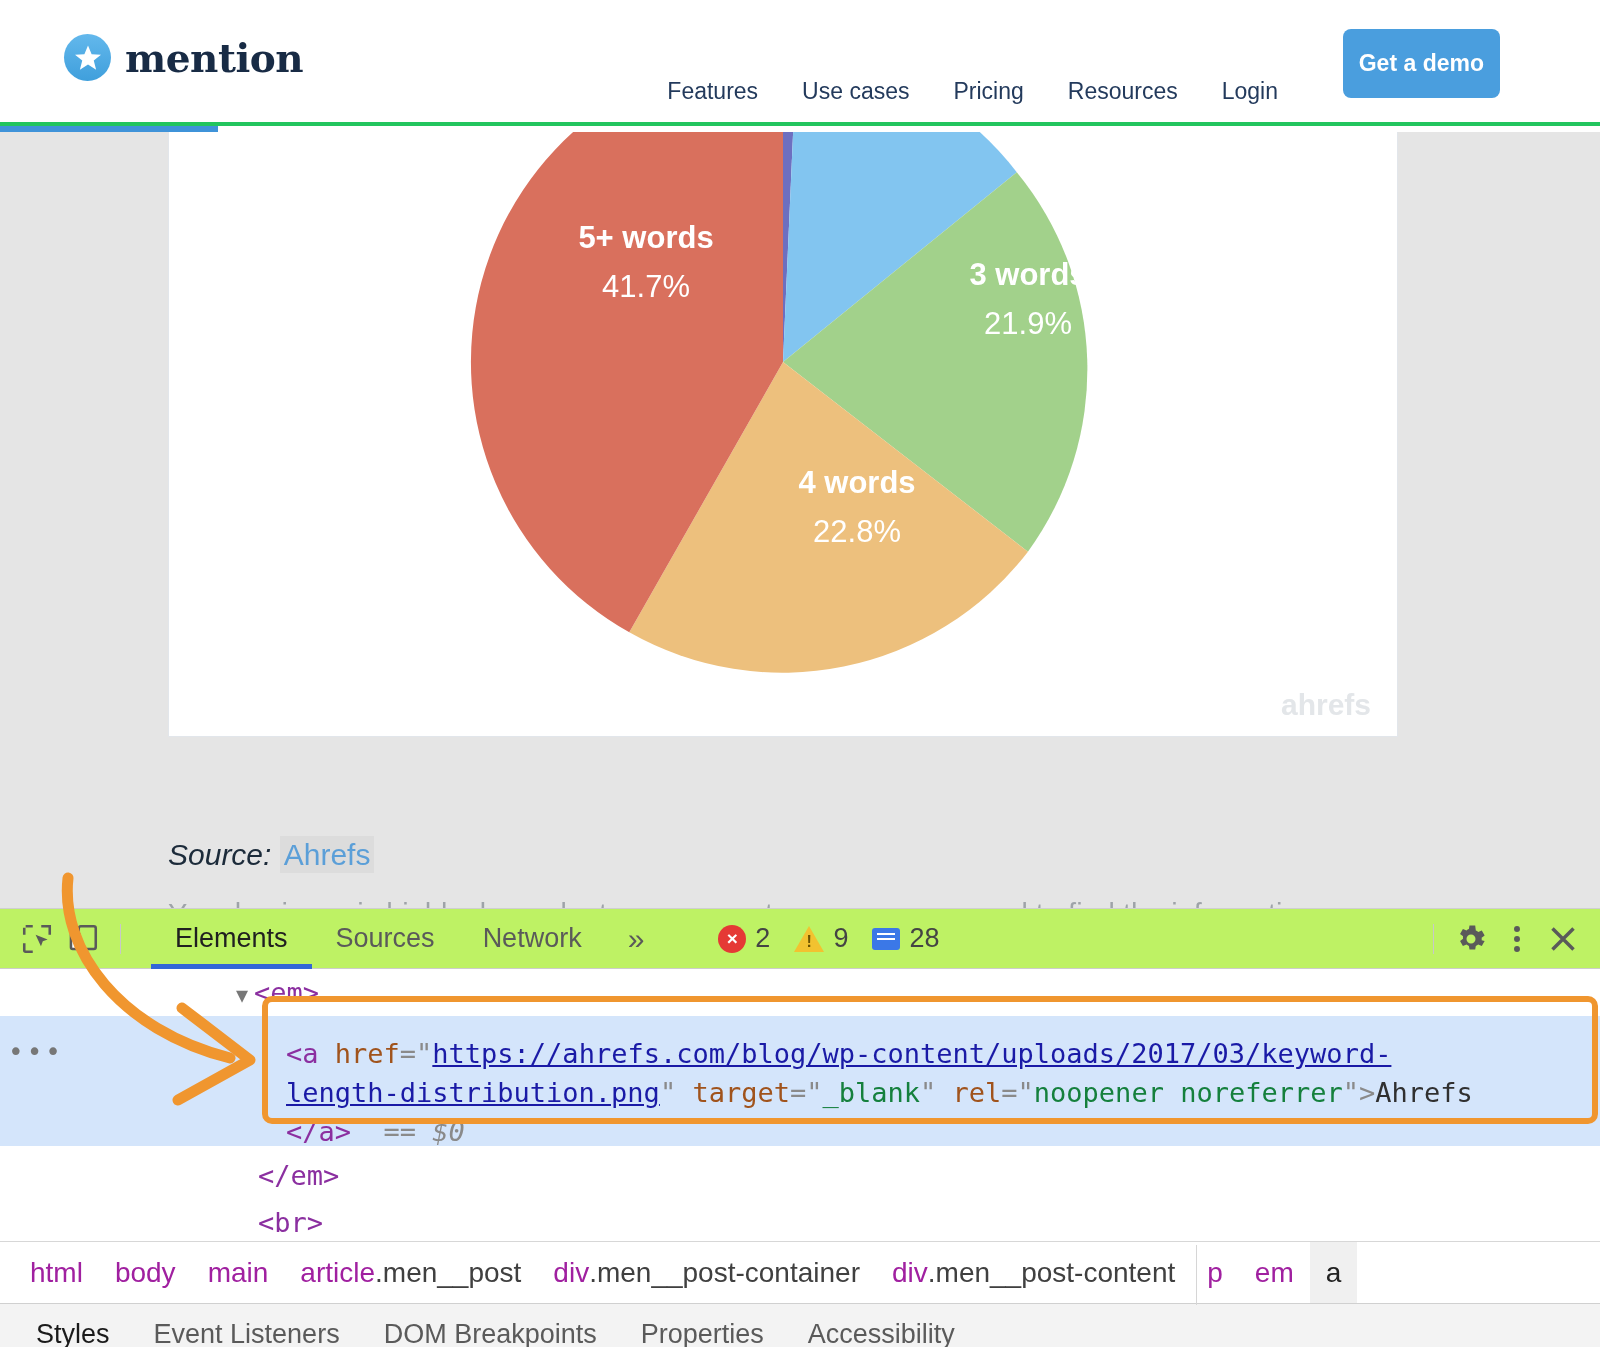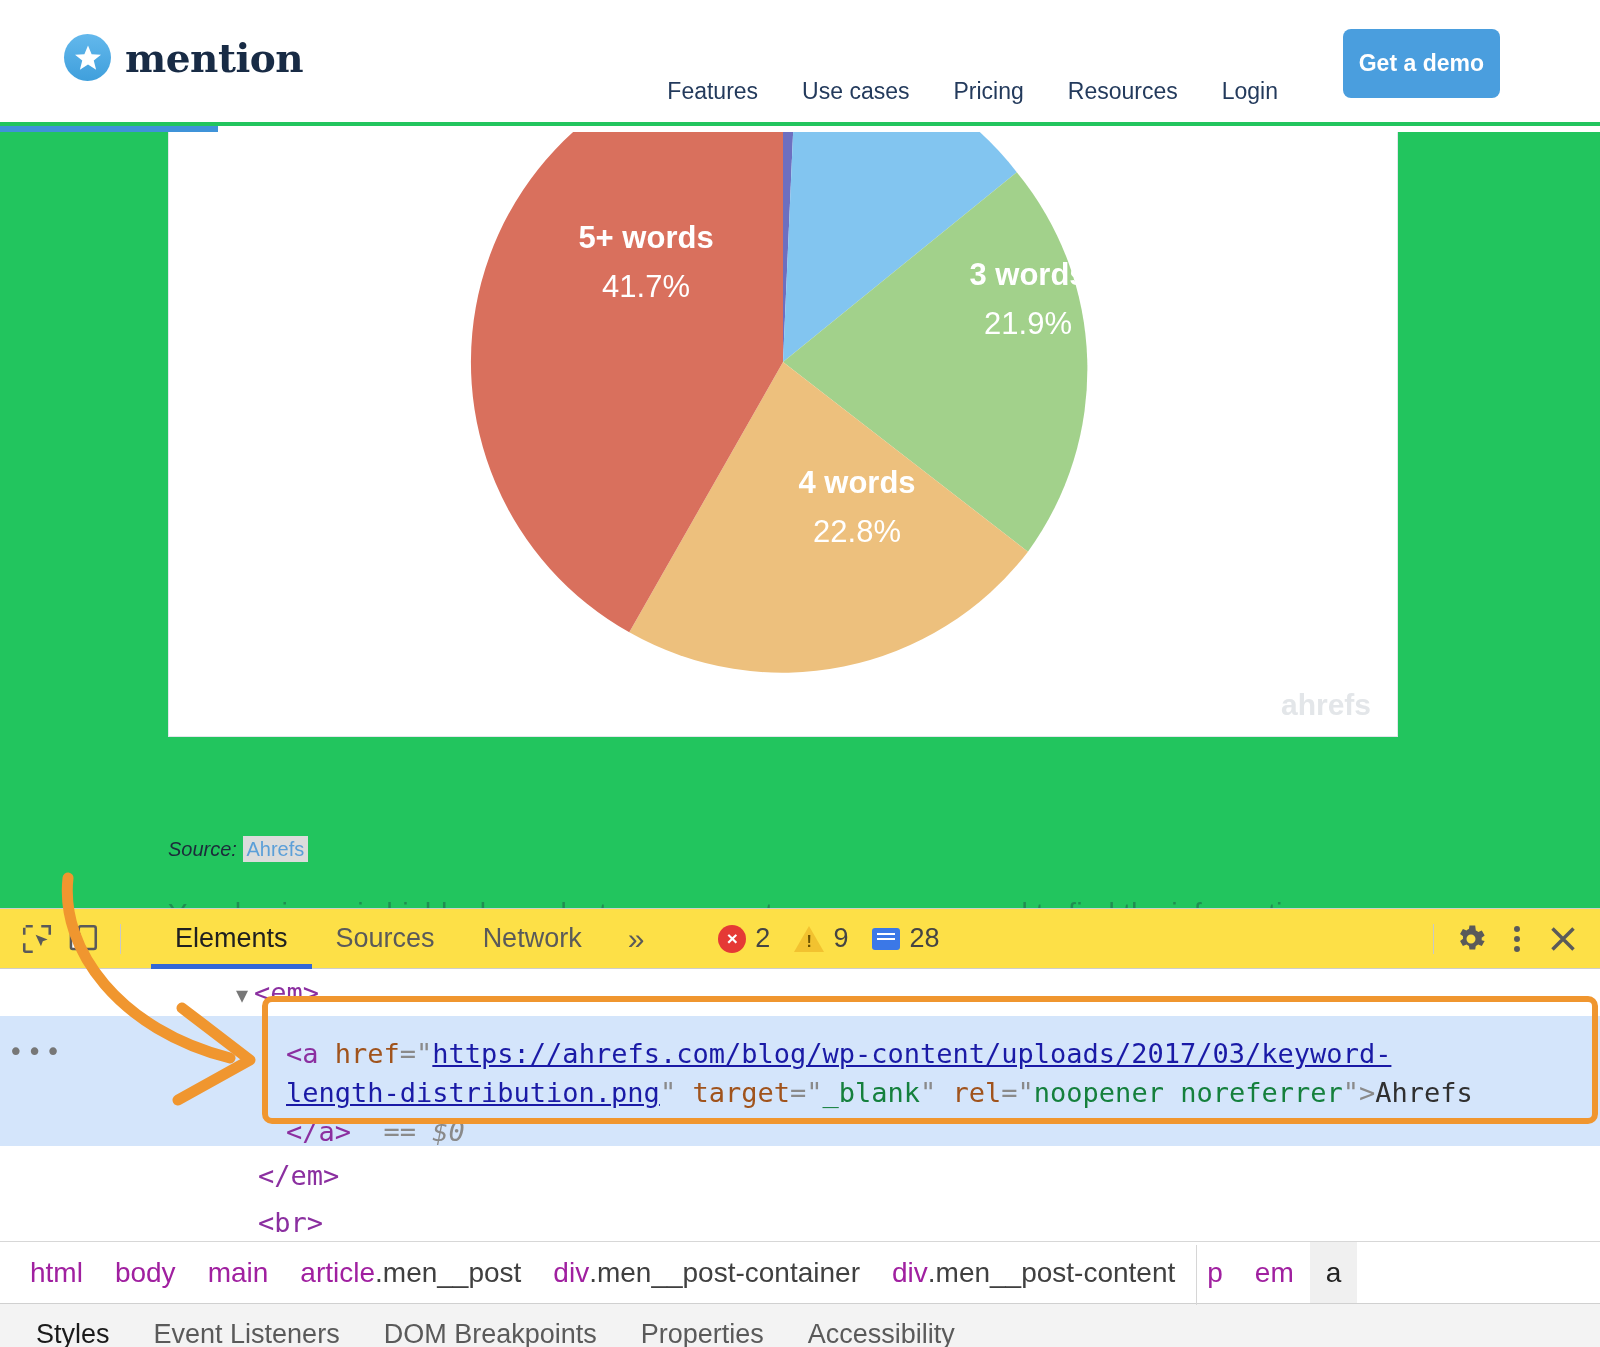--- a/index.html
+++ b/index.html
@@ -41,21 +41,21 @@
     padding: 0 16px; height: 69px; cursor: pointer; white-space: nowrap;
   }
 
   
   .progress-bar {
     position: absolute; top: 126px; left: 0; width: 218px; height: 6px;
     background: #3f93d9;
   }
 
   
-  .article-area { position: absolute; top: 132px; left: 0; width: 1600px; height: 778px; background:#22c55e; }
+  .article-area { position: absolute; top: 132px; left: 0; width: 1600px; height: 778px; background:#e5e5e5; }
 
   .figure-box {
     position: absolute; left: 168px; top: 0px; width: 1230px; height: 605px;
     border: 1px solid #e2e6eb; border-top: none;
     overflow: hidden; background: #fff;
   }
   .pie-wrap { position: absolute; left: 50%; top: -120px; transform: translateX(-50%); width: 700px; height: 700px; }
   .pie-svg { display:block; }
   .slice-label {
     fill: #ffffff; font-family: "Liberation Sans", sans-serif;
@@ -64,40 +64,40 @@
   .slice-label-name { font-size: 31px; }
   .slice-label-pct { font-size: 31px; font-weight: 400; }
   .ahrefs-mark {
     position: absolute; right: 26px; bottom: 14px;
     color: #e3e6e9; font-size: 30px; font-weight: 700;
     font-family: "Liberation Sans", sans-serif;
   }
 
   .source-line {
     position: absolute; left: 168px; top: 706px;
-    font-size: 20px; font-style: italic; color: #1c2b3a;
+    font-size: 30px; font-style: italic; color: #1c2b3a;
   }
   .source-link {
     color: #5b9fd8; font-style: normal; background: #dcdcdc;
     text-decoration: none; padding: 2px 4px;
   }
   .ghost-text {
     position: absolute; left: 168px; top: 766px; width: 1200px;
     font-size: 29px; color: #1c2b3a; white-space: nowrap;
     opacity: 0.35;
   }
 
   
   .devtools {
     position: absolute; left: 0; top: 908px; width: 1600px; height: 439px;
     background: #ffffff; border-top: 1px solid #cfcfcf;
     font-family: "Liberation Sans", sans-serif;
   }
   .dt-toolbar {
-    position: relative; height: 60px; background: #fde047;
+    position: relative; height: 60px; background: #bef264;
     border-bottom: 1px solid #cdcdcd;
     display: flex; align-items: center; padding: 0 14px;
   }
   .dt-icon-btn {
     width: 46px; height: 46px; display:flex; align-items:center; justify-content:center;
     cursor: pointer; background: transparent; border: none;
   }
   .dt-sep { width: 1px; height: 30px; background: #c8c8c8; margin: 0 14px; }
   .dt-tabs { display: flex; align-items: center; height: 60px; margin-left: 16px; }
   .dt-tab {

